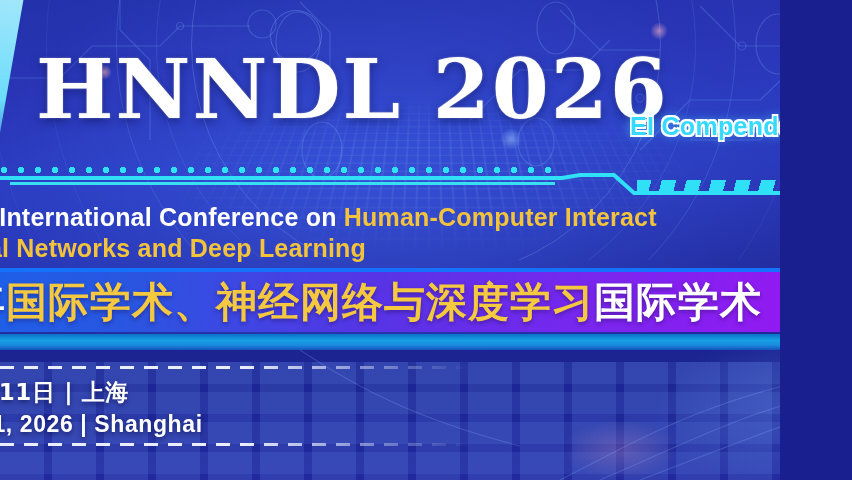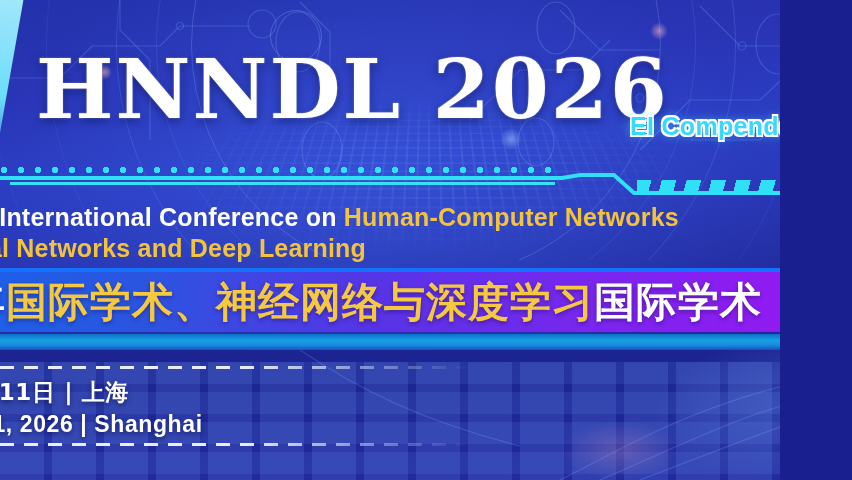--- a/index.html
+++ b/index.html
@@ -235,21 +235,21 @@
     <div class="dots-row"></div>
     <div class="thin-line"></div>
     <svg class="step-line" width="852" height="36" viewBox="0 0 852 36">
       <path d="M0 8 L545 8 L562 8 L580 5 L614 5 L634 23 L852 23" fill="none" stroke="#2fe0f7" stroke-width="4"></path>
     </svg>
     <div class="hatch"></div>
   </div>
 
   <div class="eng-block">
     <div>
-      <span class="eng-white">6 International Conference on </span><span class="eng-gold">Human-Computer Networks</span>
+      <span class="eng-white">6 International Conference on </span><span class="eng-gold">Human-Computer Interact</span>
     </div>
     <div class="eng-gold">ral Networks and Deep Learning</div>
   </div>
 
   <div class="cn-band">
     <div class="cn-title">
       <span class="cn-white">年</span><span class="cn-gold">国际学术、神经网络与深度学习</span><span class="cn-white">国际学术</span>
     </div>
   </div>
 

